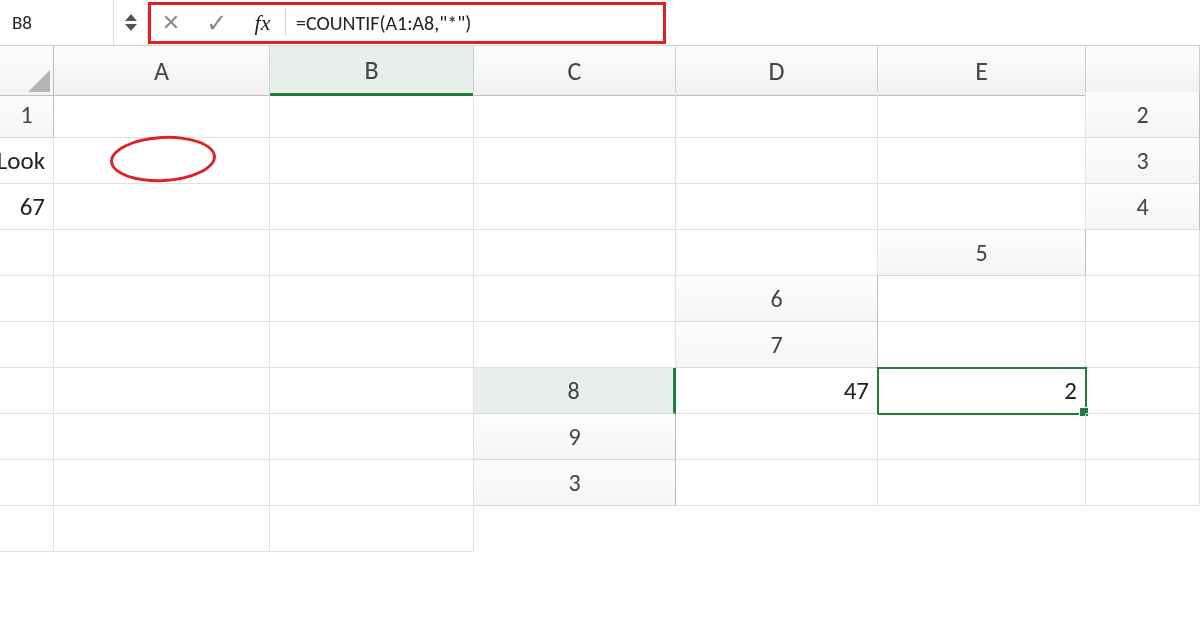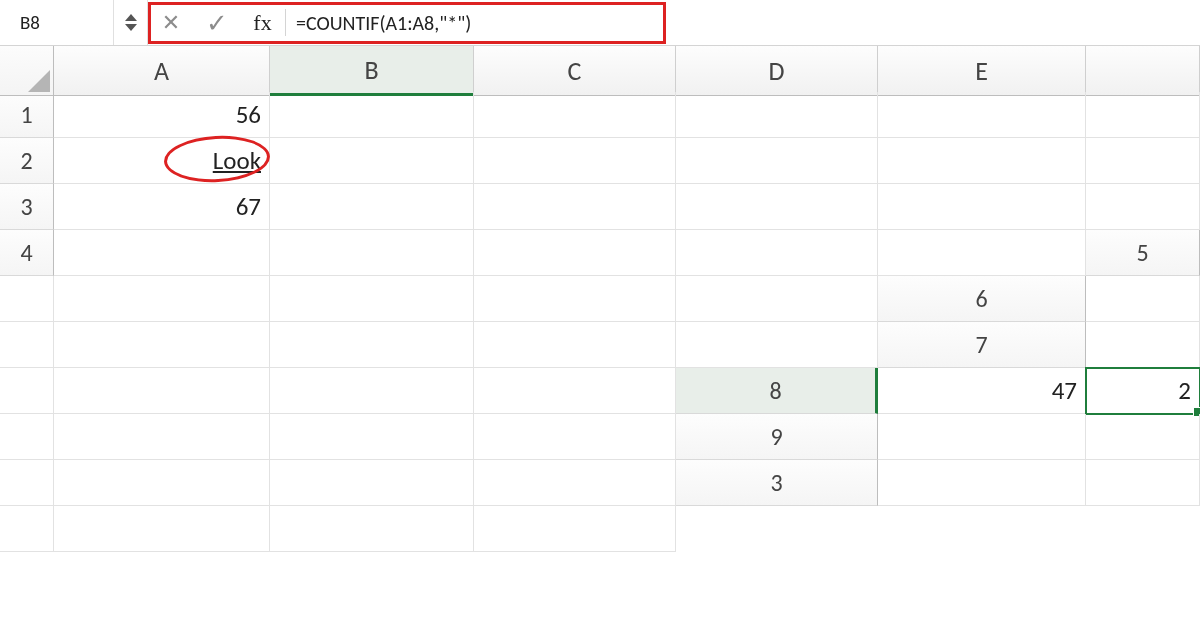--- a/index.html
+++ b/index.html
@@ -21,21 +21,21 @@
     border-bottom: 1px solid #d4d4d4;
     display: flex;
     align-items: center;
   }
   .name-box {
     width: 114px;
     height: 100%;
     border-right: 1px solid #e0e0e0;
     display: flex;
     align-items: center;
-    padding-left: 20px;
+    padding-left: 12px;
     font-size: 19px;
   }
   .spin {
     width: 34px;
     height: 100%;
     display: flex;
     flex-direction: column;
     align-items: center;
     justify-content: center;
     position: relative;
@@ -64,20 +64,21 @@
     display:flex;align-items:center;justify-content:center;
     color:#8c8c8c;
     font-size:22px;
   }
   .fx-btn.cancel { font-weight:400; }
   .fx-btn.enter  { font-size:26px; }
   .fx-label {
     width:46px;
     display:flex;align-items:center;justify-content:center;
     font-family: "Times New Roman", serif;
+    font-style: italic;
     font-size: 22px;
     border-right:1px solid #d4d4d4;
     height:60%;
   }
   .formula-input {
     height:100%;
     display:flex;align-items:center;
     font-size:20px;
     padding-left:10px;
     min-width: 800px;
@@ -127,21 +128,21 @@
 
   .cell {
     border-right:1px solid #e2e2e2;
     border-bottom:1px solid #e2e2e2;
     display:flex;align-items:center;
     padding:0 8px;
     position:relative;
     font-size:25px;
   }
   .cell.num { justify-content:flex-end; }
-  .cell.txt { justify-content:flex-end;text-decoration:underline; }
+  .cell.txt { justify-content:flex-end; }
 
   
   .sel {
     outline: 2.5px solid #1f7e3c;
     outline-offset: -1px;
   }
   .sel::after{
     content:"";
     position:absolute;
     right:-4px;bottom:-4px;
@@ -180,21 +181,20 @@
 
   <div class="corner colhead-row"></div>
   <div class="colhead colhead-row">A</div>
   <div class="colhead colhead-row active">B</div>
   <div class="colhead colhead-row">C</div>
   <div class="colhead colhead-row">D</div>
   <div class="colhead colhead-row">E</div>
   <div class="colhead colhead-row"></div>
 
   <div class="rowhead">1</div>
-  <div class="cell num">56</div>
   <div class="cell"></div>
   <div class="cell"></div>
   <div class="cell"></div>
   <div class="cell"></div>
   <div class="cell"></div>
 
   <div class="rowhead">2</div>
   <div class="cell txt" style="position:relative;">Look
     <div class="circle-annot" style="top:-2px;left:110px;width:106px;height:46px;transform:rotate(-3deg);"></div>
   </div>

